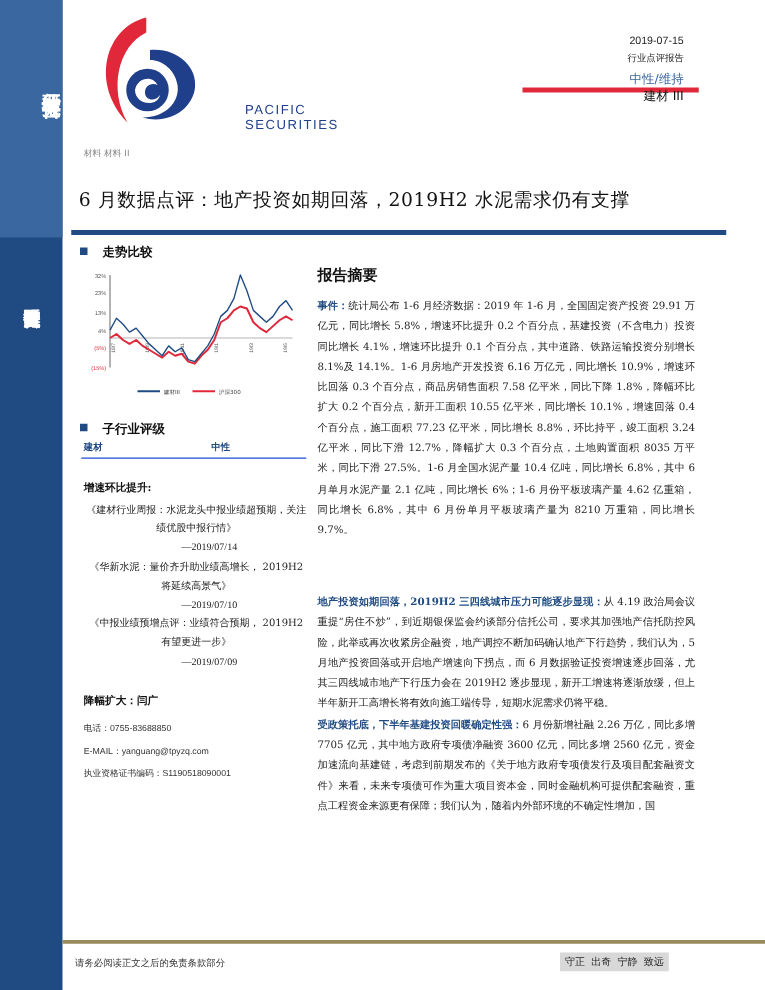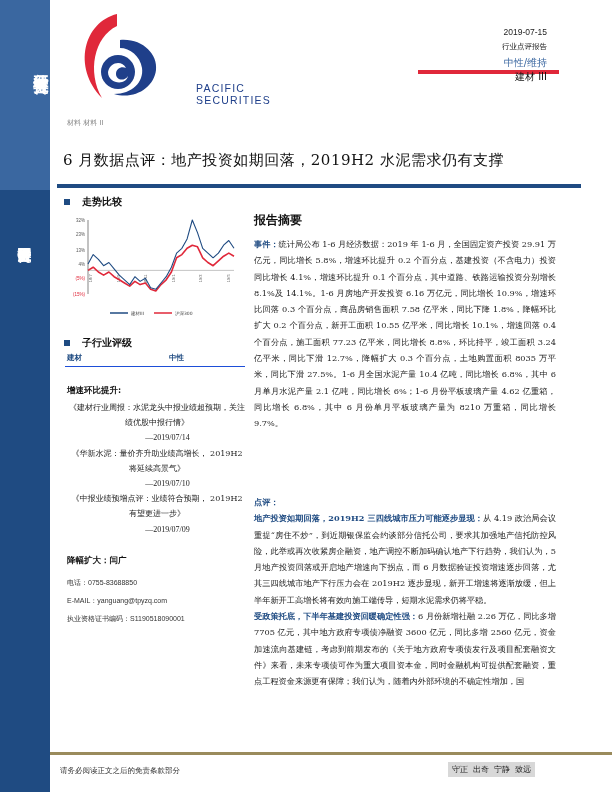--- a/index.html
+++ b/index.html
@@ -134,20 +134,19 @@
 <div class="contact" style="top:596px;">E-MAIL：yanguang@tpyzq.com</div>
 <div class="contact" style="top:614px;">执业资格证书编码：S1190518090001</div>
 
 <div class="summary-head">报告摘要</div>
 
 <div class="body-text" style="top:236px;">
   <span class="hl">事件：</span><span>统计局公布 1-6 月经济数据：2019 年 1-6 月，全国固定资产投资 29.91 万亿元，同比增长 5.8%，增速环比提升 0.2 个百分点，基建投资（不含电力）投资同比增长 4.1%，增速环比提升 0.1 个百分点，其中道路、铁路运输投资分别增长 8.1%及 14.1%。1-6 月房地产开发投资 6.16 万亿元，同比增长 10.9%，增速环比回落 0.3 个百分点，商品房销售面积 7.58 亿平米，同比下降 1.8%，降幅环比扩大 0.2 个百分点，新开工面积 10.55 亿平米，同比增长 10.1%，增速回落 0.4 个百分点，施工面积 77.23 亿平米，同比增长 8.8%，环比持平，竣工面积 3.24 亿平米，同比下滑 12.7%，降幅扩大 0.3 个百分点，土地购置面积 8035 万平米，同比下滑 27.5%。1-6 月全国水泥产量 10.4 亿吨，同比增长 6.8%，其中 6 月单月水泥产量 2.1 亿吨，同比增长 6%；1-6 月份平板玻璃产量 4.62 亿重箱，同比增长 6.8%，其中 6 月份单月平板玻璃产量为 8210 万重箱，同比增长 9.7%。</span>
 </div>
 
 <div class="body-text" style="top:473px;">
-  <div class="hl">点评：</div>
   <span class="hl">地产投资如期回落，2019H2 三四线城市压力可能逐步显现：</span><span>从 4.19 政治局会议重提“房住不炒”，到近期银保监会约谈部分信托公司，要求其加强地产信托防控风险，此举或再次收紧房企融资，地产调控不断加码确认地产下行趋势，我们认为，5 月地产投资回落或开启地产增速向下拐点，而 6 月数据验证投资增速逐步回落，尤其三四线城市地产下行压力会在 2019H2 逐步显现，新开工增速将逐渐放缓，但上半年新开工高增长将有效向施工端传导，短期水泥需求仍将平稳。</span><br>
   <span class="hl">受政策托底，下半年基建投资回暖确定性强：</span><span>6 月份新增社融 2.26 万亿，同比多增 7705 亿元，其中地方政府专项债净融资 3600 亿元，同比多增 2560 亿元，资金加速流向基建链，考虑到前期发布的《关于地方政府专项债发行及项目配套融资文件》来看，未来专项债可作为重大项目资本金，同时金融机构可提供配套融资，重点工程资金来源更有保障；我们认为，随着内外部环境的不确定性增加，国</span>
 </div>
 
 <div class="footer-rule"></div>
 <div class="footer-left">请务必阅读正文之后的免责条款部分</div>
 <div class="footer-motto">守正 出奇 宁静 致远</div>
 
 </body></html>

